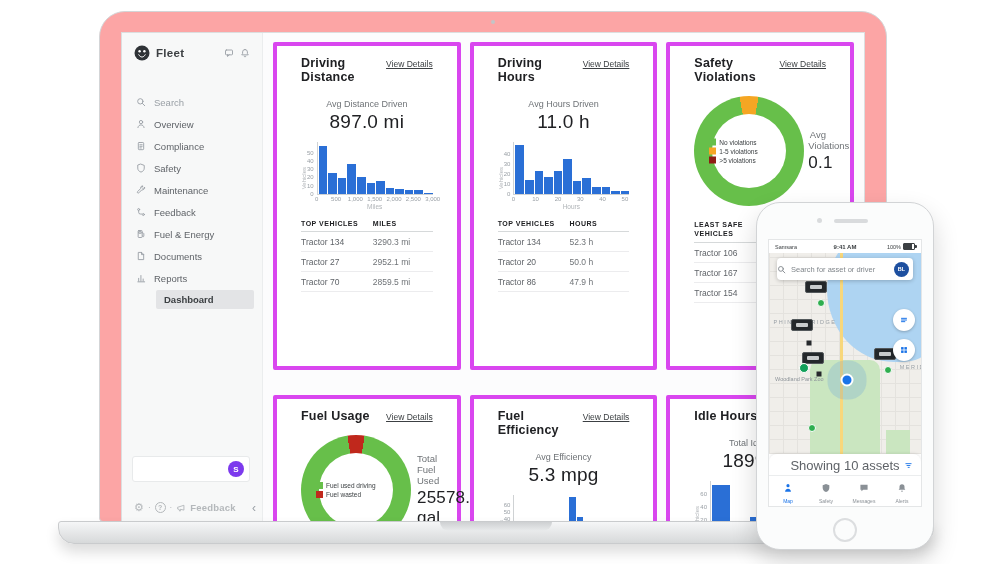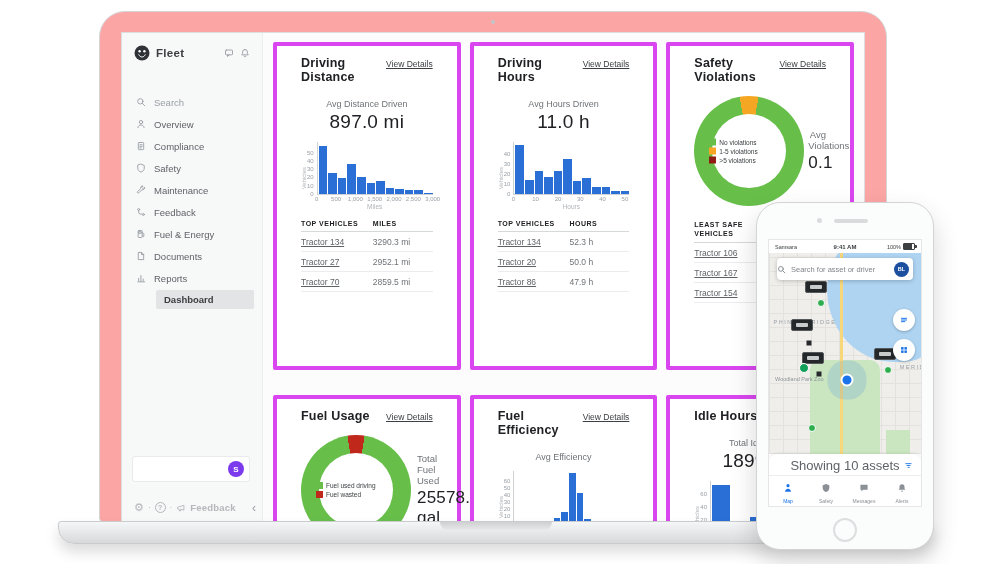--- a/index.html
+++ b/index.html
@@ -67,21 +67,21 @@
   .xticks span{position:absolute;top:1px;transform:translateX(-50%);white-space:nowrap}
   .xlab{height:8px;text-align:center;font-size:6.5px;color:#b0b4b8}
   
   .ttable{margin-top:9px}
   .thead{display:grid;grid-template-columns:1.2fr 1fr;font-size:7px;font-weight:bold;letter-spacing:.5px;
          color:#202124;padding-bottom:4px;border-bottom:1px solid #d6d9da}
   .thead.one{grid-template-columns:1fr}
   .wraphead{max-width:70px;line-height:1.3}
   .trow{display:grid;grid-template-columns:1.2fr 1fr;font-size:8.5px;padding:4.5px 0;border-bottom:1px solid #ececee;align-items:center}
   .thead.one + .tbody .trow{grid-template-columns:1fr}
-  .tname{color:#5f6368;text-decoration:underline;cursor:pointer}
+  .tname{color:#5f6368;cursor:pointer}
   .tval{color:#6f7377}
   
   .drow{display:flex;align-items:center;margin-top:12px;gap:4px}
   .donut{position:relative;width:110px;height:110px;flex:0 0 110px}
   .ring{position:absolute;inset:0;border-radius:50%}
   .hole{position:absolute;inset:18px;border-radius:50%;background:#fff}
   .legend{position:absolute;left:15px;top:50%;transform:translateY(-50%);display:flex;flex-direction:column;gap:2px;z-index:2}
   .lg-row{display:flex;align-items:center;gap:3px}
   .sw{width:7px;height:7px;flex:0 0 7px}
   .lg-lb{font-size:6.5px;color:#3c4043;white-space:nowrap}
@@ -498,20 +498,21 @@
           </div>
         </section>
 
         <section class="card">
           <div class="chead">
             <h2 class="ctitle">Fuel Efficiency</h2>
             <a class="clink">View Details</a>
           </div>
           <div class="stat">
             <div class="stat-lb">Avg Efficiency</div>
+            <div class="stat-v">5.3 mpg</div>
           </div>
           <div class="chart">
               <div class="hist">
                 <div class="ylab">Vehicles</div>
                 <div class="ycol">
                   <div class="yticks" style="height:92.3%">
                     <span>60</span>
                     <span>50</span>
                     <span>40</span>
                     <span>30</span>

